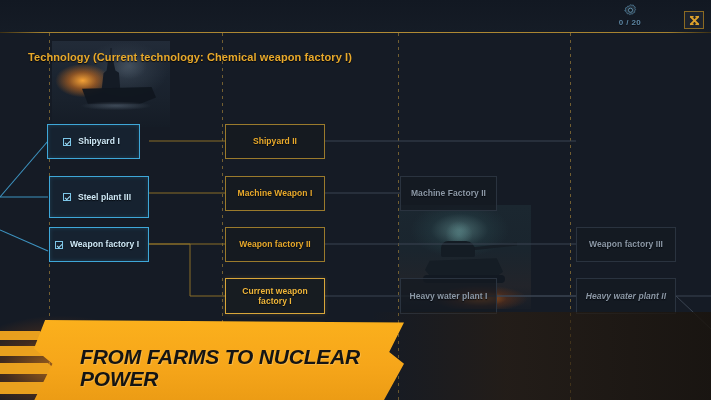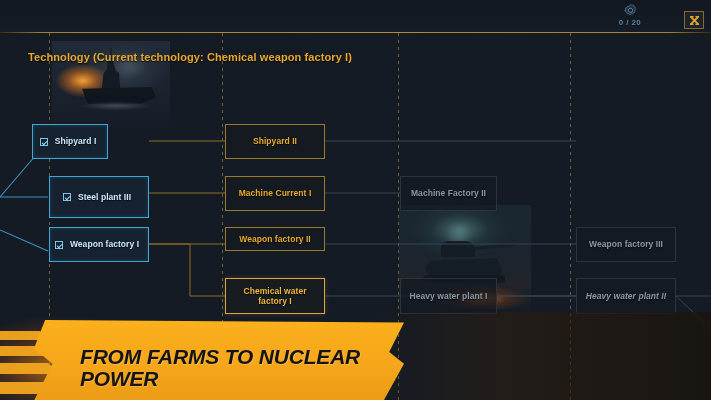--- a/index.html
+++ b/index.html
@@ -307,44 +307,44 @@
       <path d="M325 160 L400 160" stroke="#3b4552" stroke-width="1" fill="none"></path>
       <path d="M325 211 L576 211" stroke="#3b4552" stroke-width="1" fill="none"></path>
       <path d="M325 263 L576 263" stroke="#3b4552" stroke-width="1" fill="none"></path>
 
       <path d="M497 263 L576 263" stroke="#3b4552" stroke-width="1" fill="none"></path>
 
       <path d="M676 263 L711 263" stroke="#3b4552" stroke-width="1" fill="none"></path>
       <path d="M676 263 L711 296" stroke="#3b4552" stroke-width="1" fill="none"></path>
     </svg>
 
-    <div class="node owned" style="left:32px;  top:91px;  width:76px; height:35px;">
+    <div class="node owned" style="left:47px;  top:91px;  width:93px; height:35px;">
       <span class="chk"></span>
       <span class="label">Shipyard I</span>
     </div>
     <div class="node owned" style="left:49px;  top:143px; width:100px; height:42px;">
       <span class="chk"></span>
       <span class="label">Steel plant III</span>
     </div>
     <div class="node owned" style="left:49px;  top:194px; width:100px; height:35px;">
       <span class="chk"></span>
       <span class="label">Weapon factory I</span>
     </div>
 
     <div class="node avail" style="left:225px; top:91px;  width:100px; height:35px;text-align:center;">
       <span class="label">Shipyard II</span>
     </div>
     <div class="node avail" style="left:225px; top:143px; width:100px; height:35px;">
-      <span class="label">Machine Current I</span>
-    </div>
-    <div class="node avail" style="left:225px; top:194px; width:100px; height:24px;">
+      <span class="label">Machine Weapon I</span>
+    </div>
+    <div class="node avail" style="left:225px; top:194px; width:100px; height:35px;">
       <span class="label">Weapon factory II</span>
     </div>
     <div class="node current" style="left:225px; top:245px; width:100px; height:36px;">
-      <span class="label">Chemical water factory I</span>
+      <span class="label">Current weapon factory I</span>
     </div>
 
     <div class="node locked" style="left:400px; top:143px; width:97px; height:35px;">
       <span class="label">Machine Factory II</span>
     </div>
     <div class="node locked" style="left:400px; top:245px; width:97px; height:36px;">
       <span class="label">Heavy water plant I</span>
     </div>
 
     <div class="node locked" style="left:576px; top:194px; width:100px; height:35px;">

